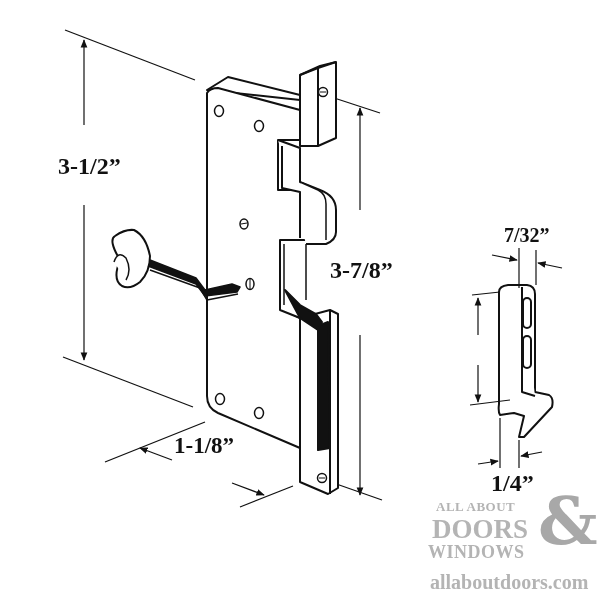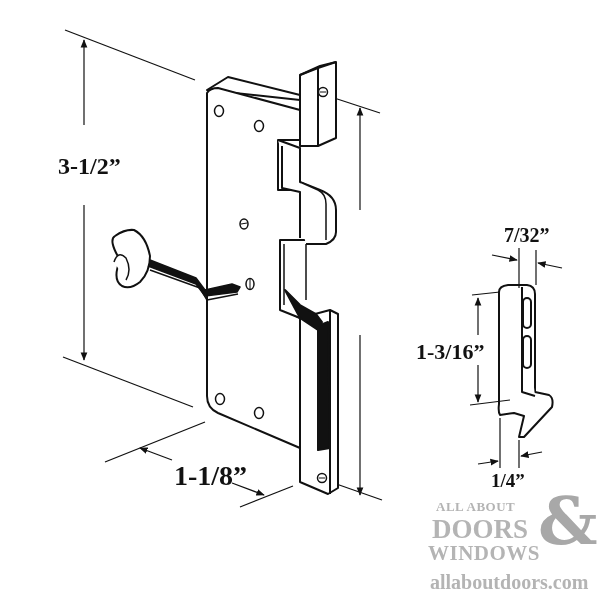--- a/index.html
+++ b/index.html
@@ -114,26 +114,26 @@
 
     <g stroke="#111" stroke-width="1.2" fill="none">
       <line x1="500" y1="418" x2="500" y2="468"></line>
       <line x1="519" y1="440" x2="519" y2="468"></line>
       <line x1="478" y1="464" x2="498" y2="461" marker-end="url(#arr)"></line>
       <line x1="542" y1="452" x2="521" y2="456" marker-end="url(#arr)"></line>
     </g>
   </svg>
 
   <div class="dim-label" style="left:58px; top:153px; font-size:24px;">3-1/2”</div>
-  <div class="dim-label" style="left:174px; top:460px; font-size:28px;text-align:center;">1-1/8”</div>
-  <div class="dim-label" style="left:416px; top:339px; font-size:22px;">1-3/16”</div>
+  <div class="dim-label" style="left:330px; top:257px; font-size:24px;">3-7/8”</div>
+  <div class="dim-label" style="left:174px; top:433px; font-size:23px;text-align:center;">1-1/8”</div>
   <div class="dim-label" style="left:504px; top:224px; font-size:20px;">7/32”</div>
-  <div class="dim-label" style="left:491px; top:470px; font-size:19px;">1/4”</div>
+  <div class="dim-label" style="left:491px; top:470px; font-size:24px;">1/4”</div>
 
   <div>
     <div class="wm-amp" style="left:538px; top:488px; font-size:66px;">&amp;</div>
     <div class="wm" style="left:436px; top:500px; font-size:13px; letter-spacing:0.5px;">ALL ABOUT</div>
     <div class="wm" style="left:432px; top:516px; font-size:27px;">DOORS</div>
-    <div class="wm" style="left:428px; top:543px; font-size:21px; letter-spacing:0.5px;">WINDOWS</div>
+    <div class="wm" style="left:428px; top:543px; font-size:18px; letter-spacing:0.5px;">WINDOWS</div>
     <div class="wm" style="left:430px; top:572px; font-size:20px;">allaboutdoors.com</div>
   </div>
 
 </div>
 
 </body></html>

